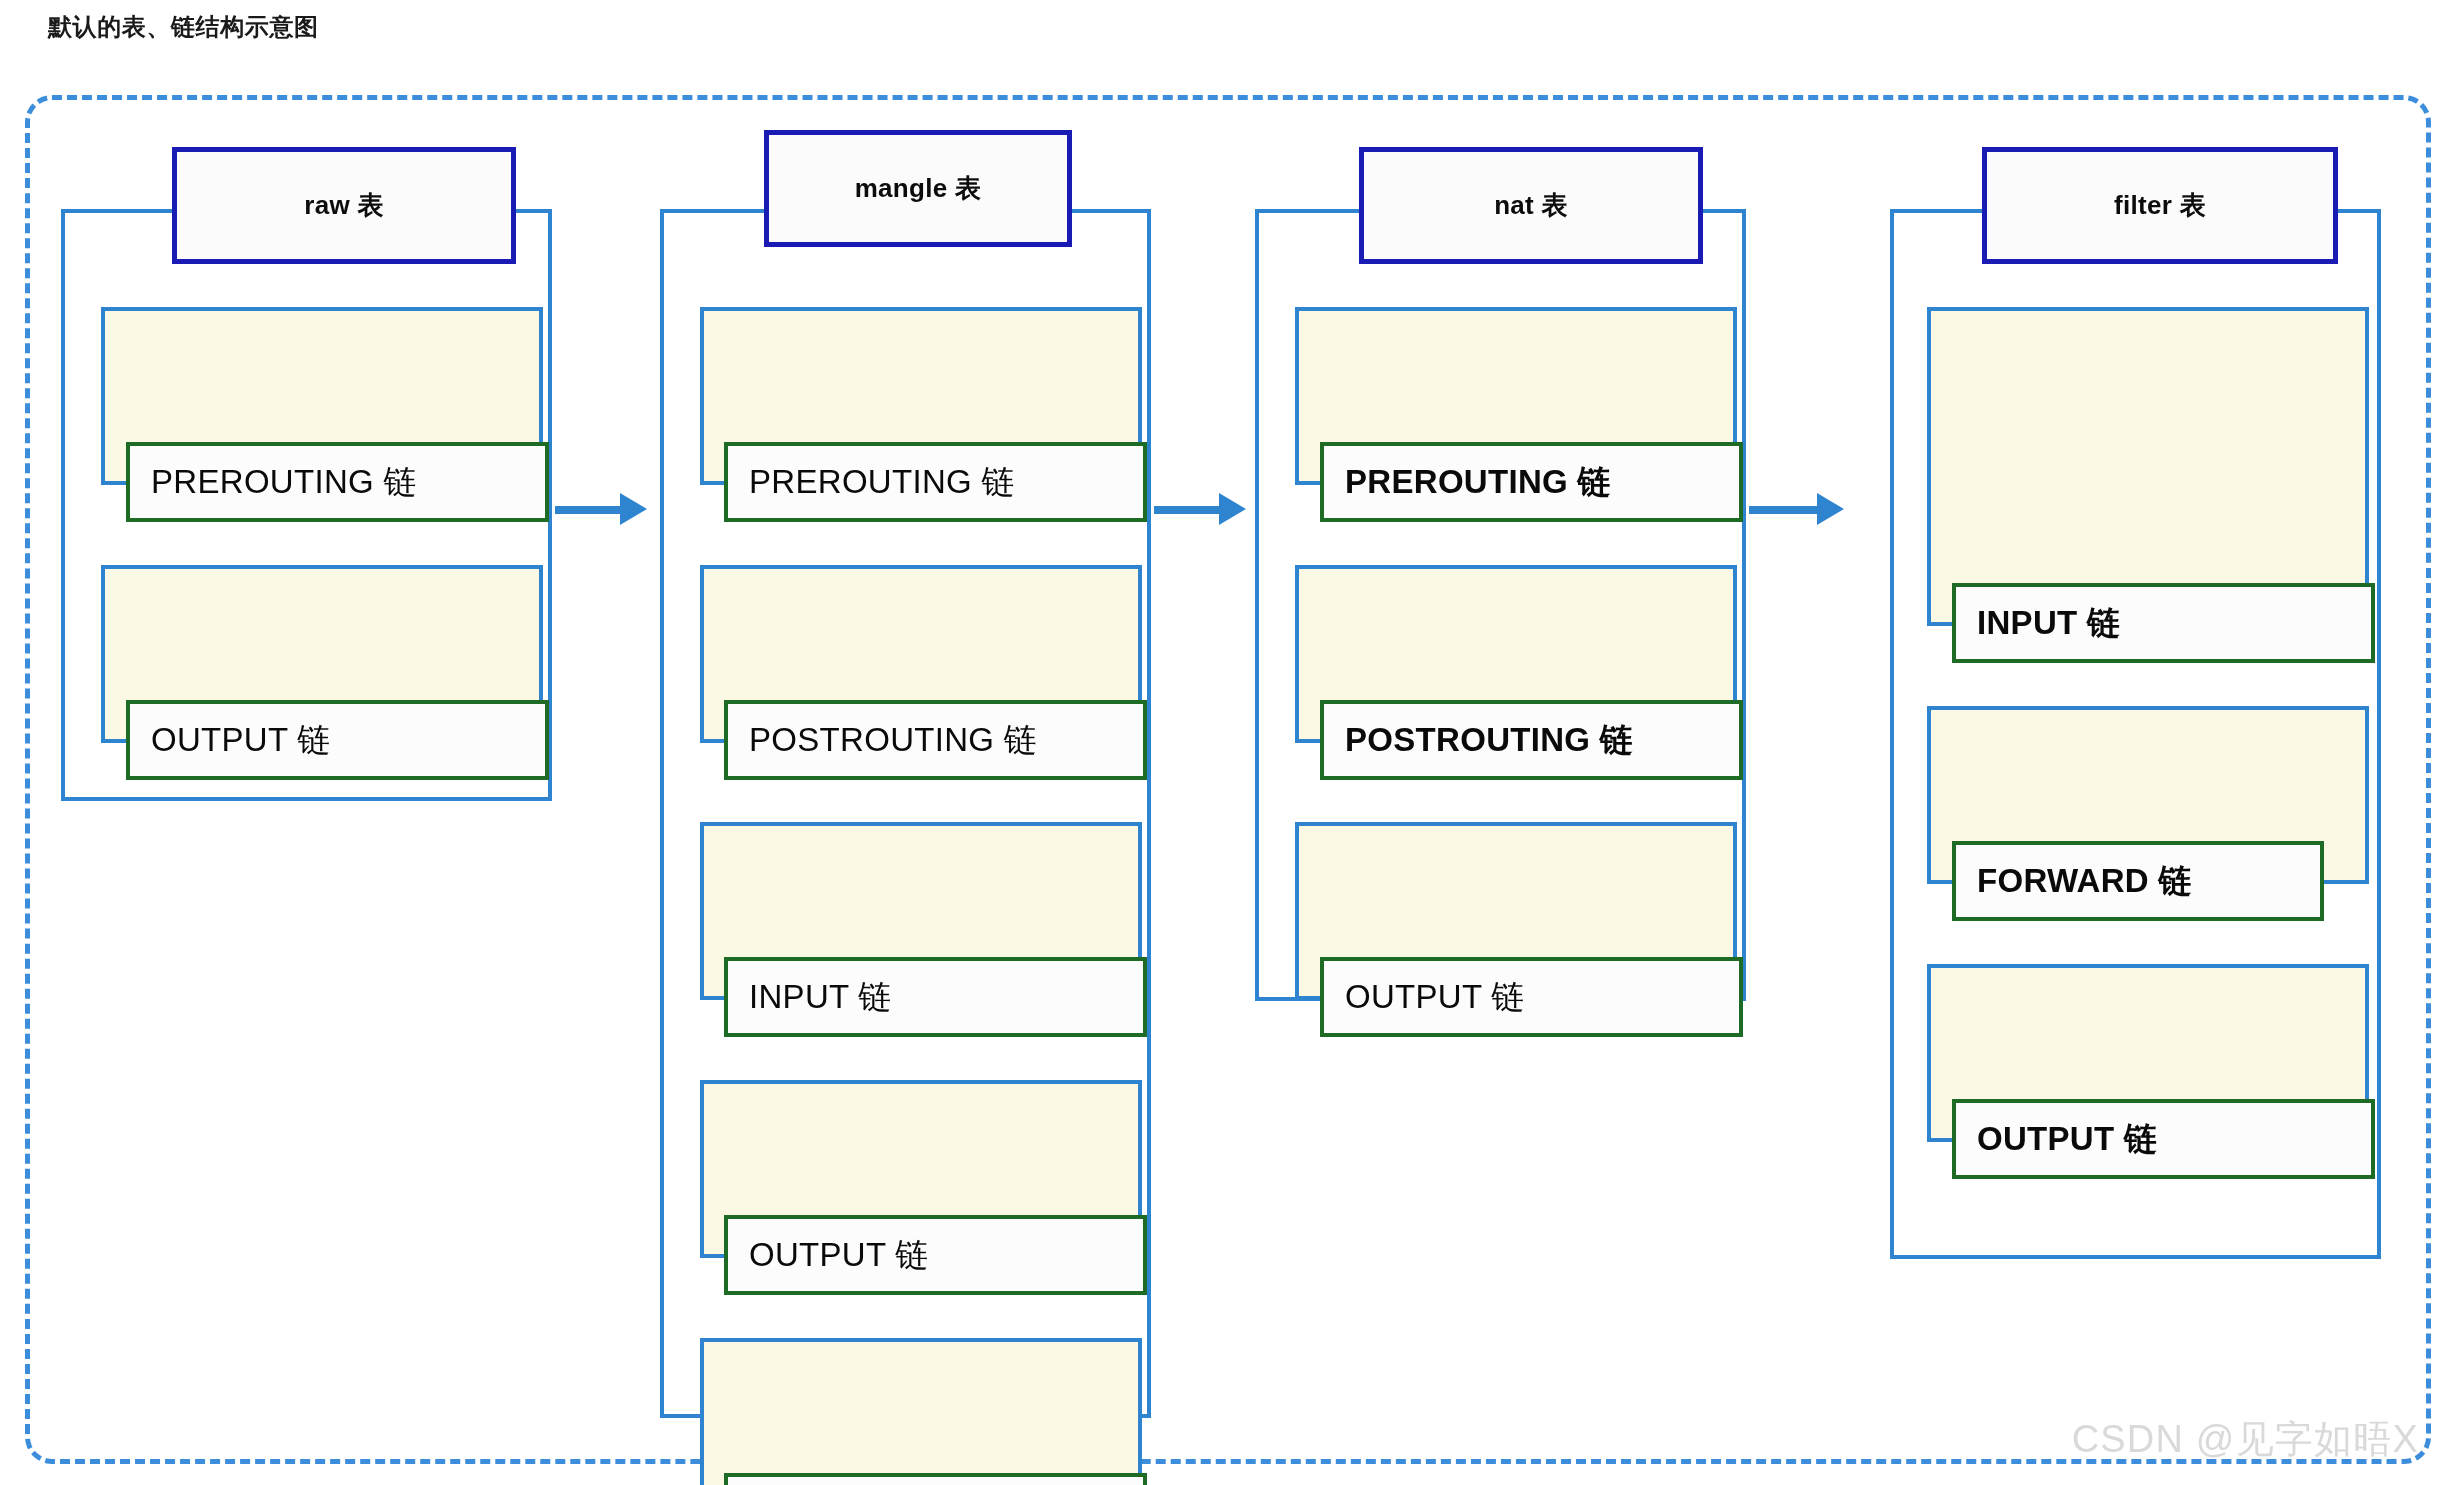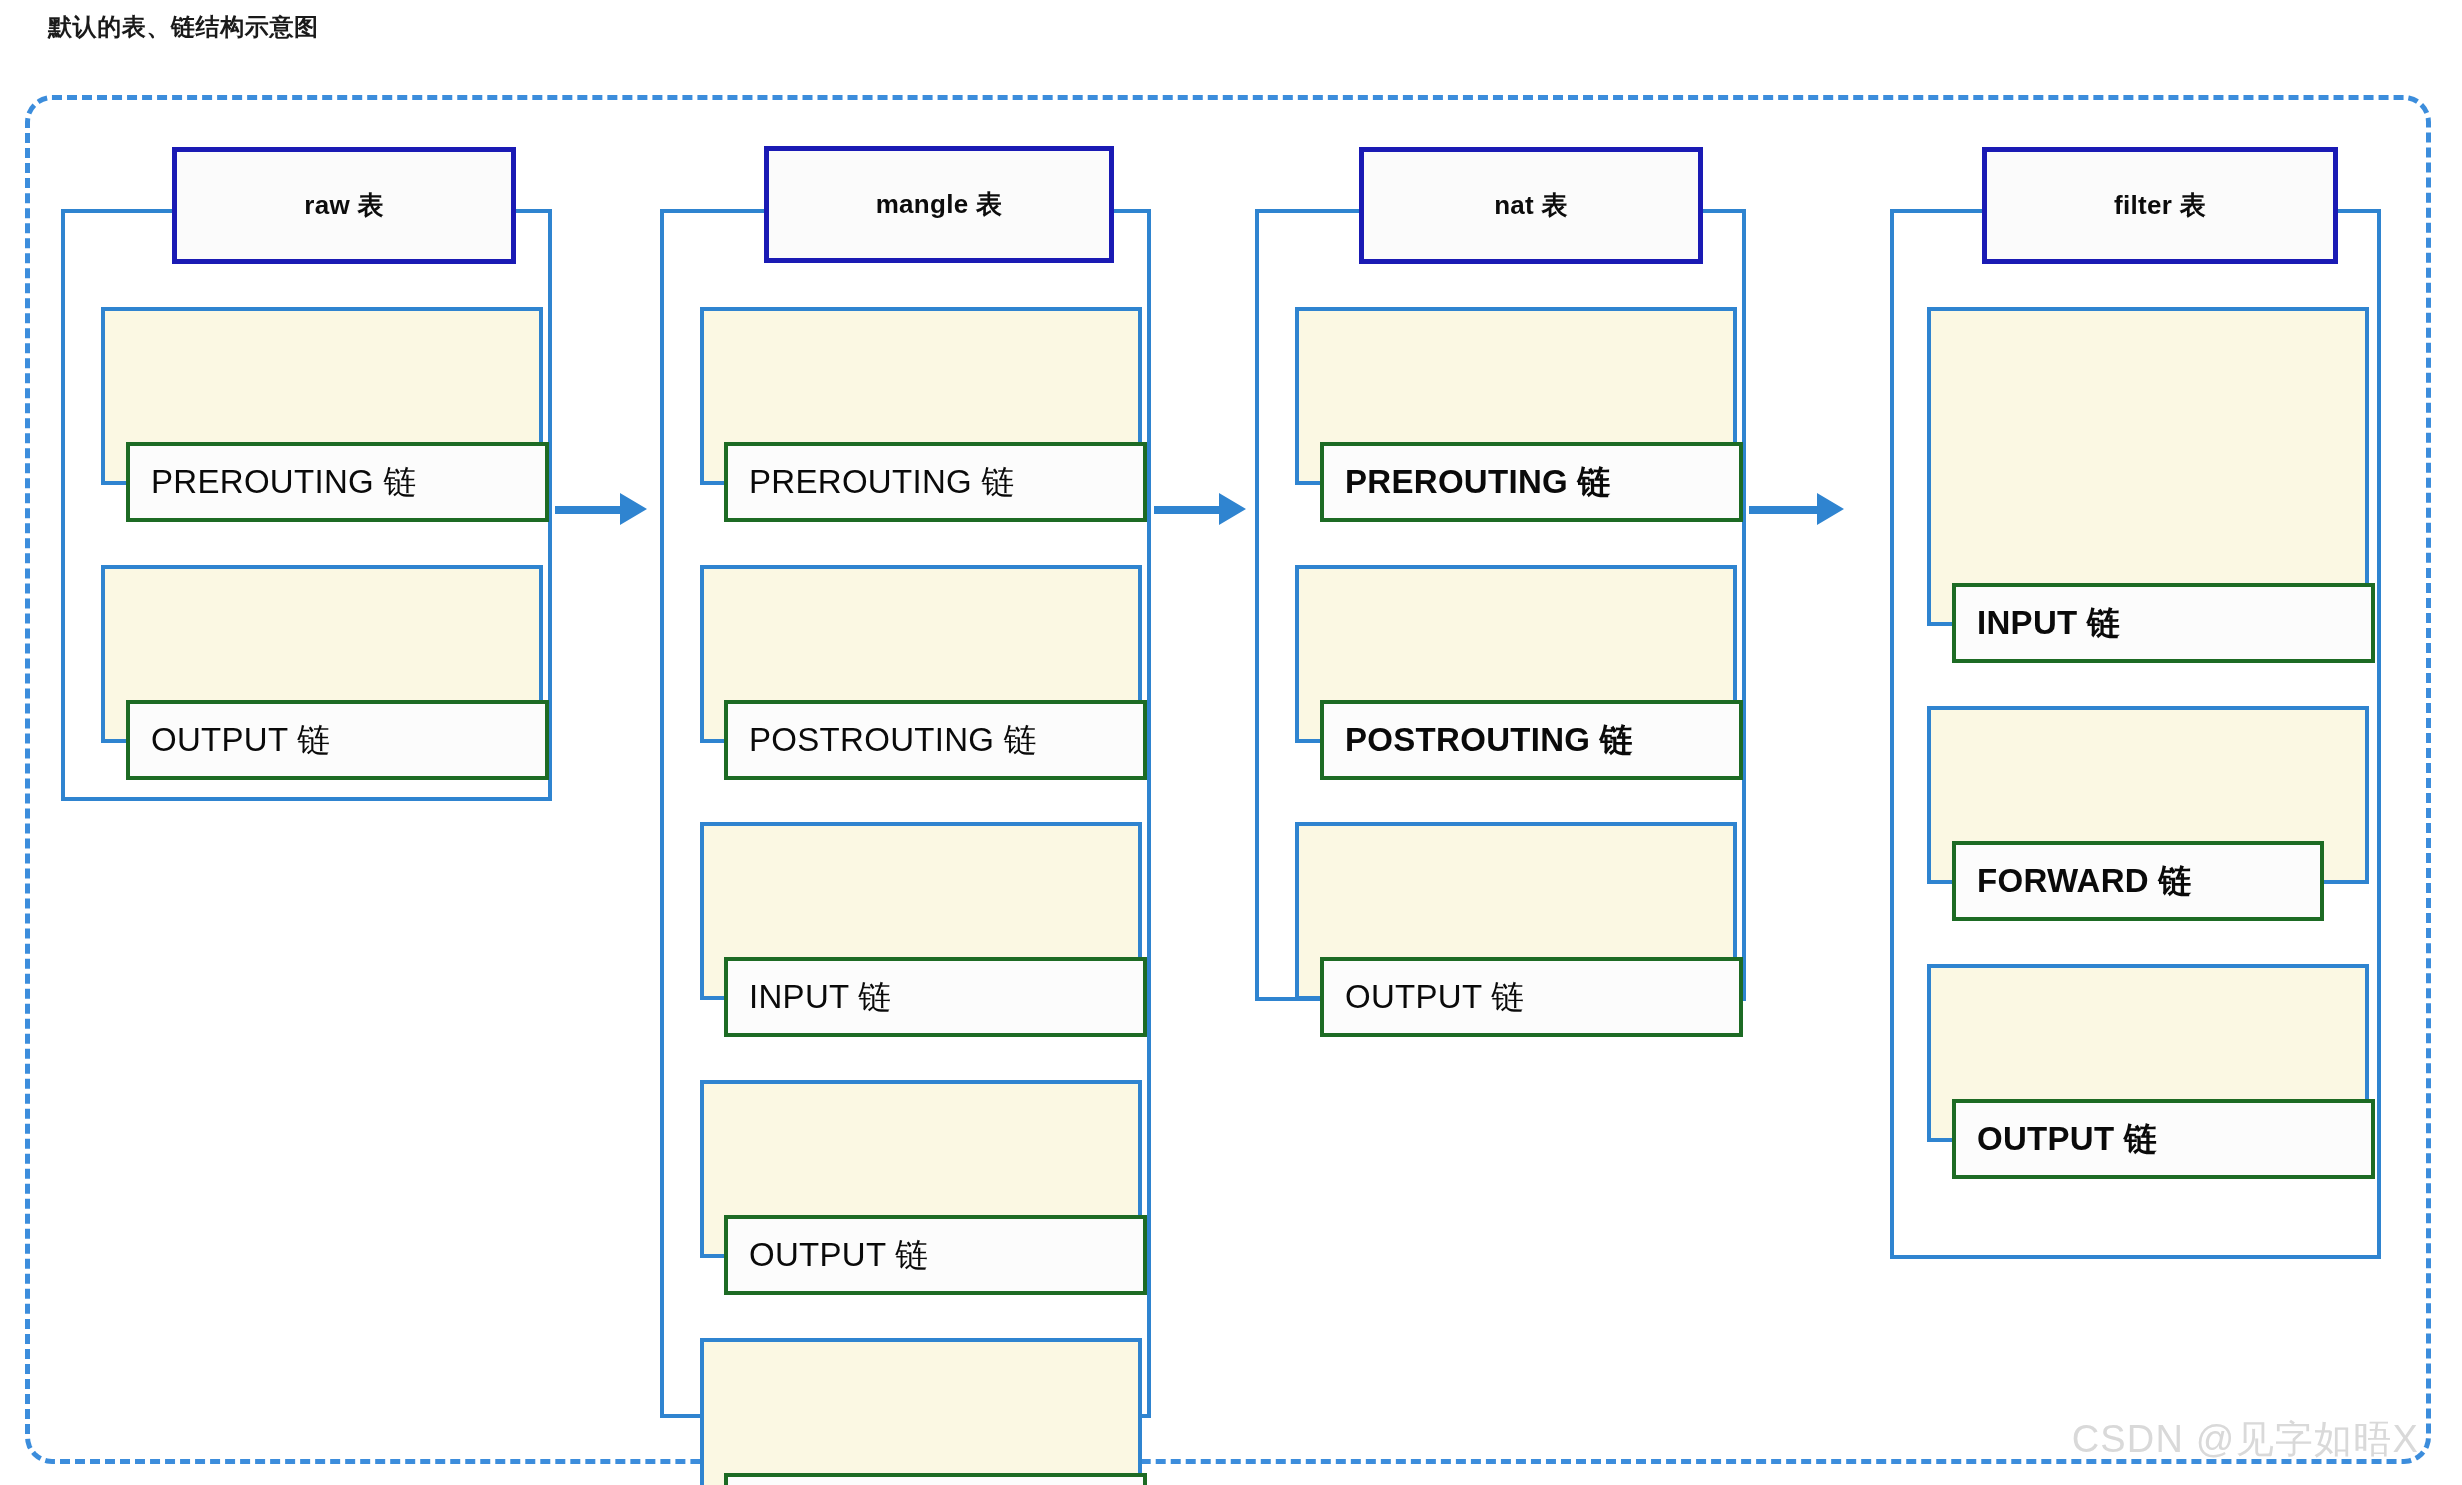--- a/index.html
+++ b/index.html
@@ -134,21 +134,21 @@
       <i></i>
       <i></i>
       <i></i>
       <i></i>
       <i></i>
     </div>
     <div class="chain-box" style="left: 126px; top: 700px; width: 423px; height: 80px;">
       <span class="chain-label">OUTPUT 链</span>
     </div>
     <div class="table-body" style="left: 660px; top: 209px; width: 491px; height: 1209px;"></div>
-    <div class="table-header" style="left: 764px; top: 146px; width: 350px; height: 117px;">
+    <div class="table-header" style="left: 764px; top: 130px; width: 308px; height: 117px;">
       <span class="table-header-label">mangle 表</span>
     </div>
     <div class="rule-card" style="left: 700px; top: 307px; width: 442px; height: 178px;"></div>
     <div class="ellipsis-dots" style="left: 738px; top: 330px;">
       <i></i>
       <i></i>
       <i></i>
       <i></i>
       <i></i>
       <i></i>

